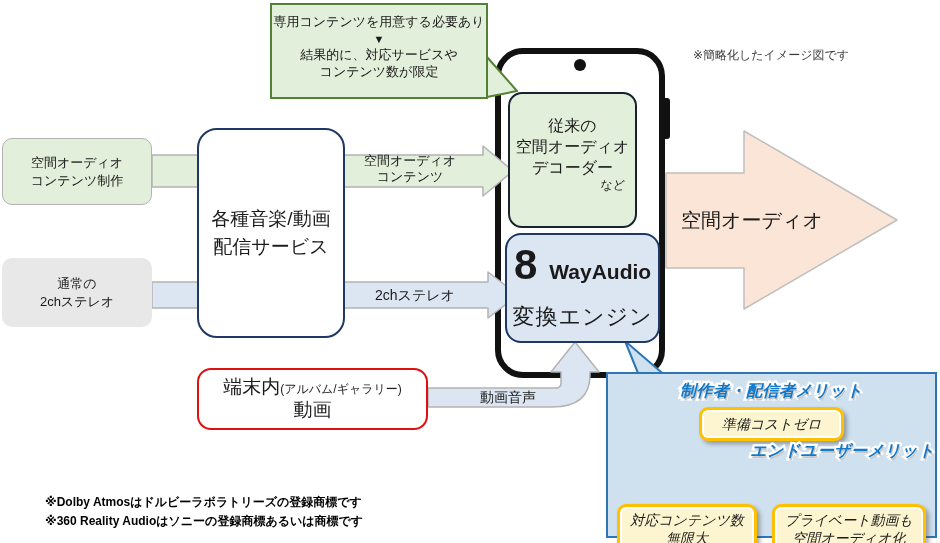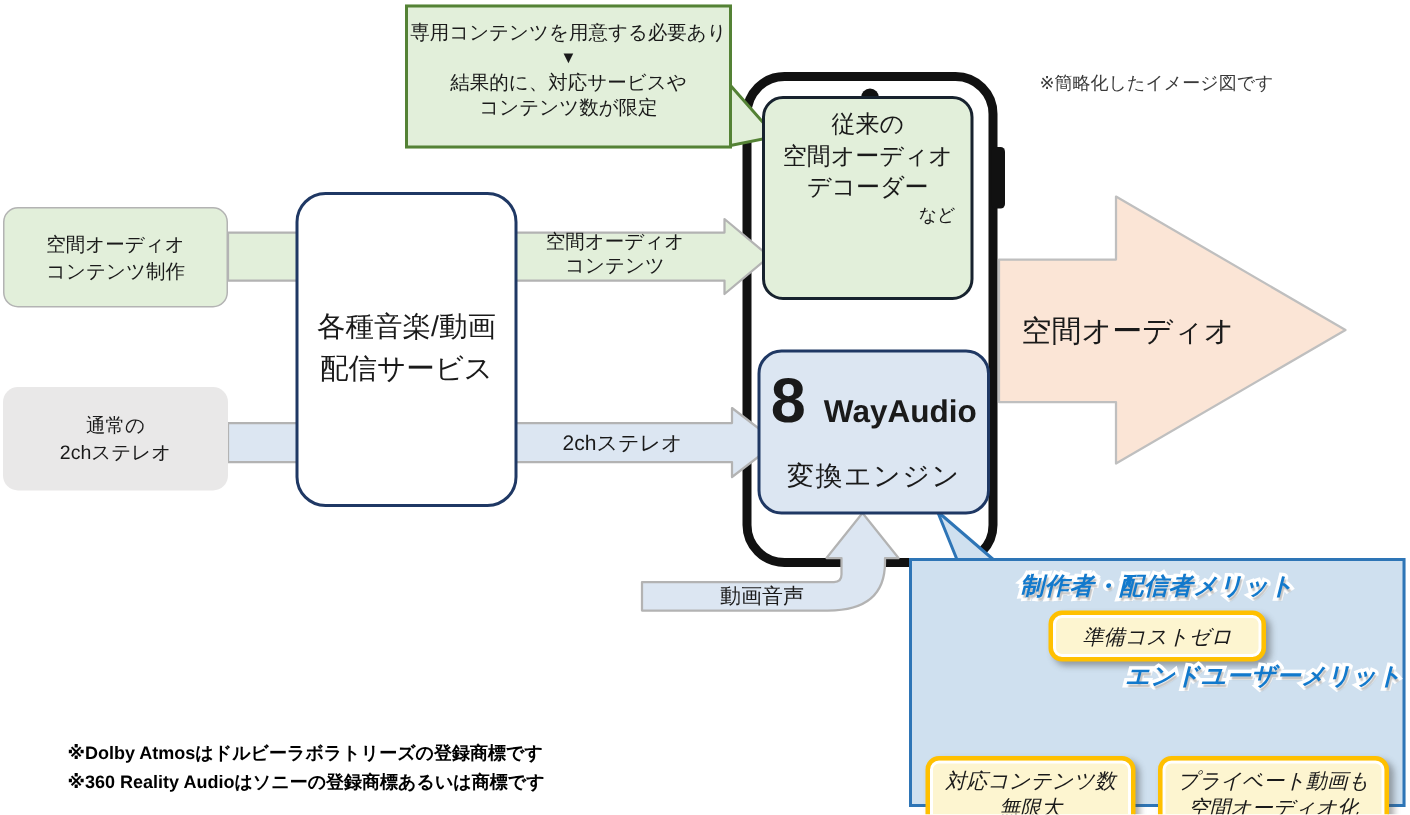--- a/index.html
+++ b/index.html
@@ -33,35 +33,35 @@
   }
   #src-spatial{top:138px;height:67px;background:#e2efda;border:1px solid #b3b3b3;}
   #src-stereo{top:258px;height:69px;background:#e9e8e8;}
   #distribution-box{
     left:197px;top:128px;width:148px;height:210px;box-sizing:border-box;
     background:#fff;border:2.5px solid #1f3864;border-radius:20px;
     display:flex;align-items:center;justify-content:center;text-align:center;
     font-size:19px;line-height:1.5;
   }
   #decoder-box{
-    left:508px;top:64px;width:141px;height:136px;box-sizing:border-box;
+    left:508px;top:92px;width:129px;height:136px;box-sizing:border-box;
     background:#e2efda;border:2px solid #17222e;border-radius:14px;
-    font-size:16px;text-align:center;padding-top:7px;line-height:1.32;
+    font-size:16px;text-align:center;padding-top:21px;line-height:1.32;
   }
   #decoder-box .items{font-size:13px;text-align:left;margin:3px 0 0 7px;line-height:1.3;}
   #decoder-box .etc{font-size:12px;text-align:right;margin-right:10px;line-height:1.2;}
   #engine-box{
     left:505px;top:233px;width:155px;height:110px;box-sizing:border-box;
     background:#dce6f2;border:2.5px solid #1f3864;border-radius:16px;
     display:flex;flex-direction:column;align-items:center;justify-content:center;text-align:center;
   }
   #engine-box .logo{line-height:40px;}
   #engine-box .d8{font-size:42px;font-weight:800;letter-spacing:-1px;}
   #engine-box .rest{font-size:21px;font-weight:700;margin-left:13px;}
-  #engine-box .sub{font-size:18px;margin-top:8px;letter-spacing:1px;}
+  #engine-box .sub{font-size:22px;margin-top:8px;letter-spacing:1px;}
   .flow-label{text-align:center;color:#1a1a1a;}
   #label-spatial-content{left:345px;top:153px;width:130px;font-size:13px;line-height:15.5px;}
   #label-2ch{left:350px;top:287px;width:130px;font-size:14px;}
   #label-video-audio{left:458px;top:389px;width:100px;font-size:14px;}
   #label-output{left:672px;top:207px;width:160px;font-size:20px;}
   #device-video-box{
     left:197px;top:368px;width:231px;height:62px;box-sizing:border-box;
     background:#fff;border:2.5px solid #e01010;border-radius:14px;
     display:flex;flex-direction:column;align-items:center;justify-content:center;
     line-height:1.2;
@@ -156,20 +156,26 @@
     <div class="etc">など</div>
   </div>
 
   <div class="abs z3" id="engine-box">
     <div class="logo">
       <span class="d8">8</span><span class="rest">WayAudio</span>
     </div>
     <div class="sub">変換エンジン</div>
   </div>
 
+  <div class="abs z3" id="device-video-box">
+    <div>
+      <span class="t">端末内</span><span class="p">(アルバム/ギャラリー)</span>
+    </div>
+    <div class="t">動画</div>
+  </div>
 
   <div class="abs z3" id="merit-panel">
     <span class="wordart">制作者・配信者メリット</span>
     <div class="benefit" id="benefit-cost">準備コストゼロ</div>
     <span class="wordart" id="mh2">エンドユーザーメリット</span>
     <div id="merit-row">
       <div class="benefit">
         <span>対応コンテンツ数</span><br>
         <span>無限大</span>
       </div>

